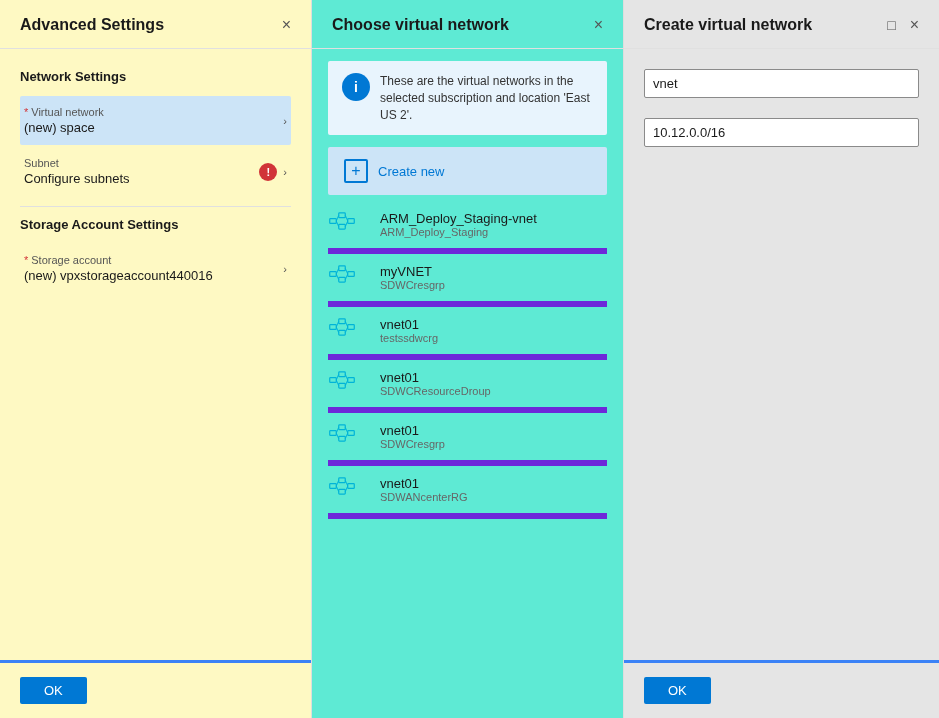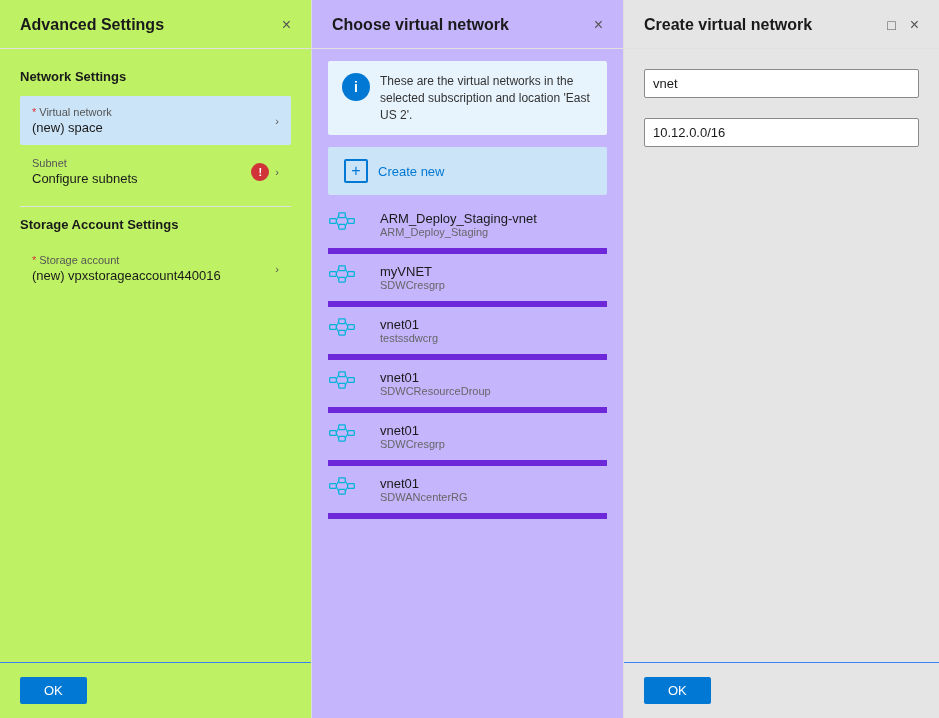--- a/index.html
+++ b/index.html
@@ -18,21 +18,21 @@
       display: flex;
       width: 939px;
       height: 718px;
       background: #fff;
     }
 
     
     .panel-advanced {
       width: 312px;
       height: 100%;
-      background: #bef264;
+      background: #fef9c3;
       border-right: 1px solid #ddd;
       display: flex;
       flex-direction: column;
     }
     .panel-header {
       display: flex;
       align-items: center;
       justify-content: space-between;
       padding: 14px 16px 12px 20px;
       border-bottom: 1px solid #e0e0e0;
@@ -58,21 +58,21 @@
     .section-title {
       font-size: 13px;
       font-weight: 700;
       color: #1a1a1a;
       margin-bottom: 12px;
     }
     .setting-item {
       display: flex;
       align-items: center;
       justify-content: space-between;
-      padding: 10px 12px;
+      padding: 10px 4px;
       margin-bottom: 2px;
       cursor: pointer;
       border-radius: 2px;
     }
     .setting-item.selected {
       background: #cce4f7;
     }
     .setting-item-left {
       display: flex;
       flex-direction: column;
@@ -111,37 +111,37 @@
       font-size: 11px;
       font-weight: 700;
     }
     .divider {
       height: 1px;
       background: #e0e0e0;
       margin: 10px 0;
     }
     .panel-footer {
       padding: 14px 20px;
-      border-top: 1px solid #3b82f6;
+      border-top: 3px solid #3b82f6;
     }
     .btn-ok {
       background: #0078d4;
       color: #fff;
       border: none;
       padding: 6px 24px;
       font-size: 13px;
       cursor: pointer;
       border-radius: 2px;
     }
 
     
     .panel-choose {
       width: 312px;
       height: 100%;
-      background: #c4b5fd;
+      background: #5eead4;
       border-right: 1px solid #ddd;
       display: flex;
       flex-direction: column;
     }
     .info-banner {
       display: flex;
       align-items: flex-start;
       gap: 10px;
       background: #e8f4fd;
       padding: 12px 14px;

